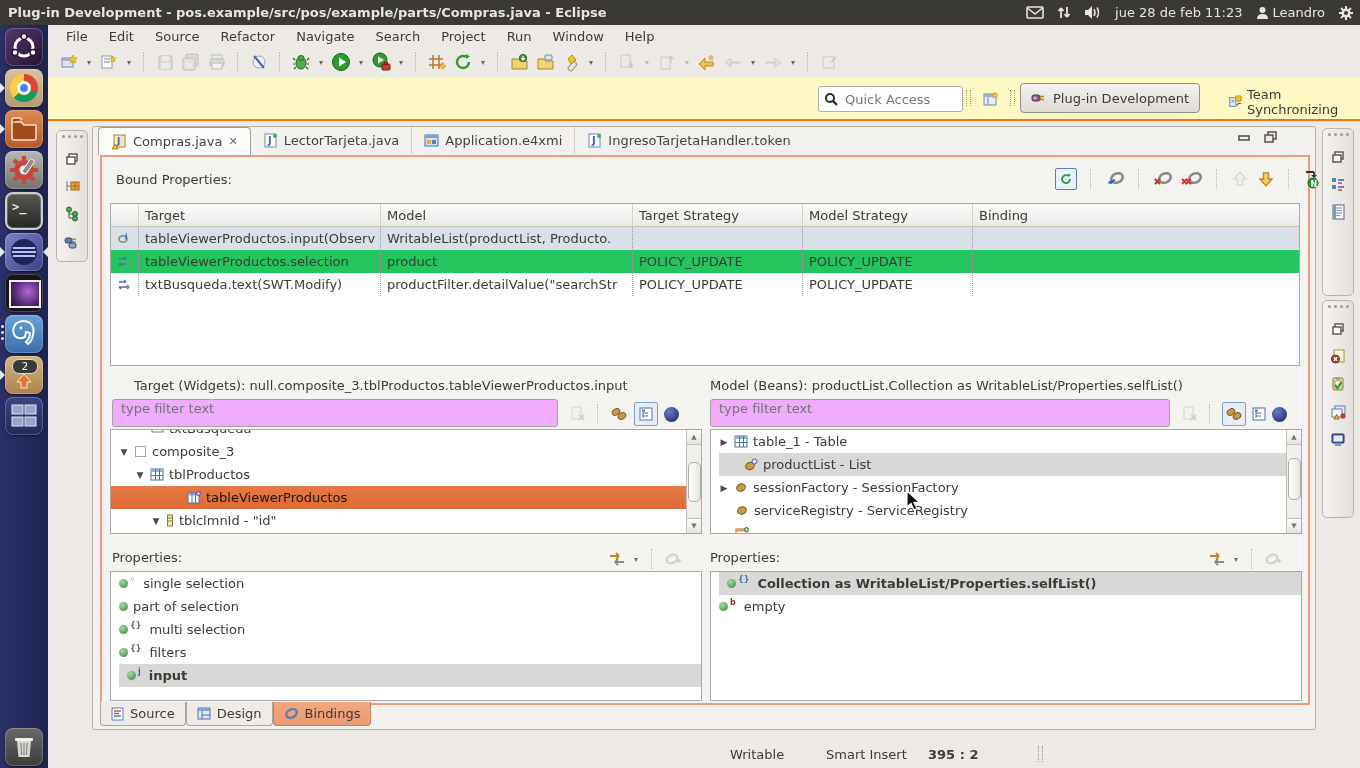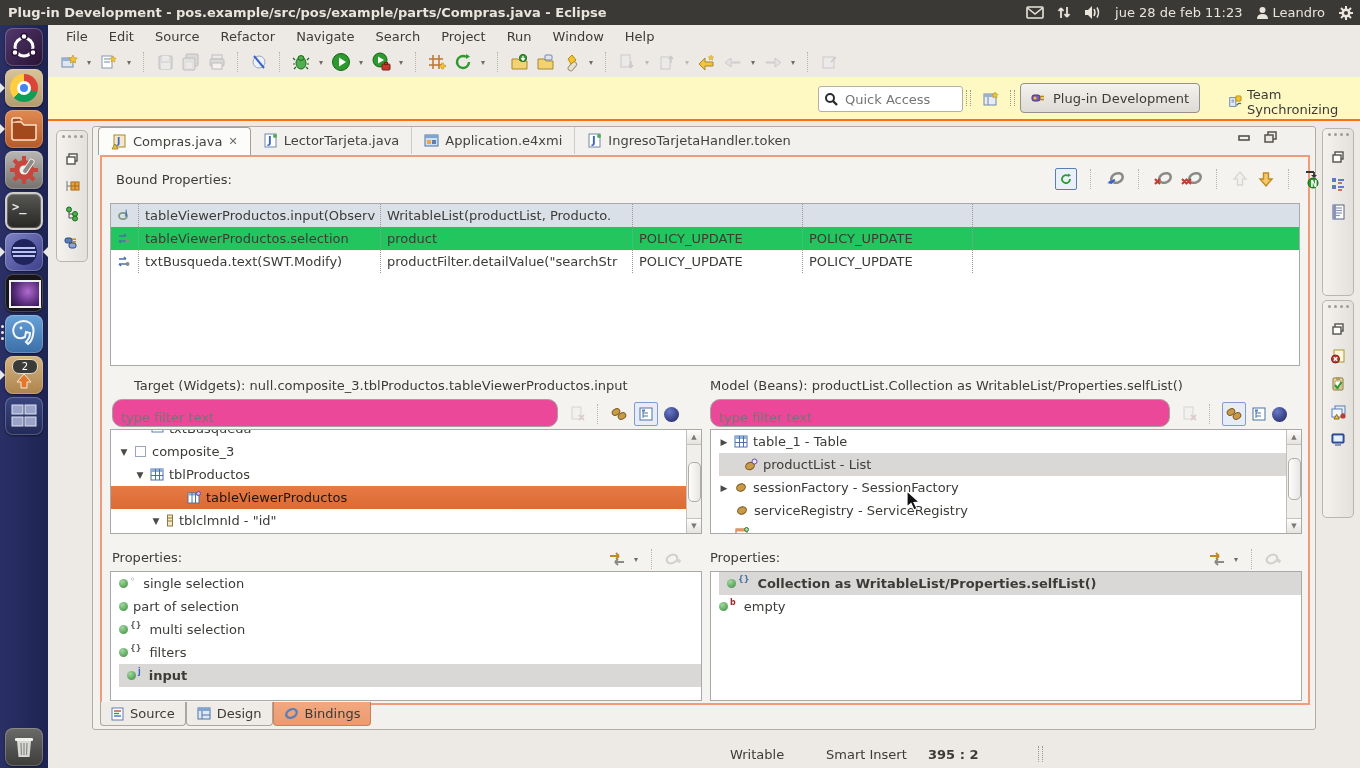--- a/index.html
+++ b/index.html
@@ -41,21 +41,21 @@
   .content{left:100px;top:155px;width:1206px;height:546px;background:#f5f3f0;border:2px solid #ee9c7c;}
   .whitebox{position:absolute;background:#fff;border:1px solid #a9a9a9;}
   
   .btable{left:110px;top:203px;width:1188px;height:161px;}
   .thead,.trow{display:grid;grid-template-columns:28px 242px 252px 170px 170px 1fr;height:23px;}
   .thead>div{background:linear-gradient(#fbfbfa,#eceae7);border-right:1px solid #d4d1cc;border-bottom:1px solid #c4c1bb;display:flex;align-items:center;padding-left:6px;overflow:hidden;white-space:nowrap;}
   .trow>div{border-right:1px dotted #9a9a9a;display:flex;align-items:center;padding-left:6px;overflow:hidden;white-space:nowrap;}
   .trow.sel{background:#d9e0e8;}
   .trow.alt{background:#22c55e;}
   
-  .filter{height:26px;background:#ec4899;border:1px solid #a5a29c;border-radius:10px;display:flex;align-items:flex-end;}
+  .filter{height:26px;background:#f0abfc;border:1px solid #a5a29c;border-radius:3px;display:flex;align-items:flex-start;}
   .filter input{border:none;outline:none;margin-left:6px;width:90%;font-size:13px;font-family:inherit;background:transparent;color:#333;}
   
   .tree{overflow:hidden;}
   .ntrow{height:23px;display:flex;align-items:center;gap:5px;white-space:nowrap;}
   .arr{font-size:9px;color:#4c4a46;width:10px;text-align:center;flex:none;}
   .selorange{background:linear-gradient(#e67a45,#dc6a33);color:#241309;}
   .selgray{background:#d9d8d6;margin-left:8px;}
   .scroll{position:absolute;right:0;top:0;width:14px;height:100%;background:#f1efec;border-left:1px solid #c4c1bb;}
   .sbtn{height:14px;display:flex;align-items:center;justify-content:center;font-size:7px;color:#7c7974;background:linear-gradient(#fdfdfd,#e6e3df);border-bottom:1px solid #c4c1bb;}
   .sbtn.bot{position:absolute;bottom:0;width:100%;border-top:1px solid #c4c1bb;border-bottom:none;}
@@ -659,20 +659,28 @@
         <svg width="18" height="20" viewBox="0 0 18 20">
           <path d="M3 3 h8 M11 3 v5" fill="none" stroke="#333" stroke-width="1.8"></path>
           <path d="M11 9 l-3-3 h6 z" fill="#333"></path>
           <circle cx="10" cy="14" r="5" fill="#2d9a2d" stroke="#156515"></circle>
           <text x="7.4" y="17.5" font-size="8" font-weight="bold" fill="#fff" font-family="DejaVu Sans">N</text>
         </svg>
       </span>
   </div>
 
   <div class="abs whitebox btable">
+    <div class="thead">
+      <div></div>
+      <div>Target</div>
+      <div>Model</div>
+      <div>Target Strategy</div>
+      <div>Model Strategy</div>
+      <div style="border-right:none">Binding</div>
+    </div>
     <div class="trow sel">
       <div>
           <svg width="13" height="13" viewBox="0 0 13 13">
             <ellipse cx="6" cy="7" rx="4" ry="3.2" fill="none" stroke="#7c9a7c" stroke-width="1.8"></ellipse>
             <text x="8" y="6" font-size="7" font-weight="bold" fill="#3a62c8" font-family="DejaVu Sans">j</text>
           </svg>
         </div>
       <div>tableViewerProductos.input(Observ</div>
       <div>WritableList(productList, Producto.</div>
       <div></div>

